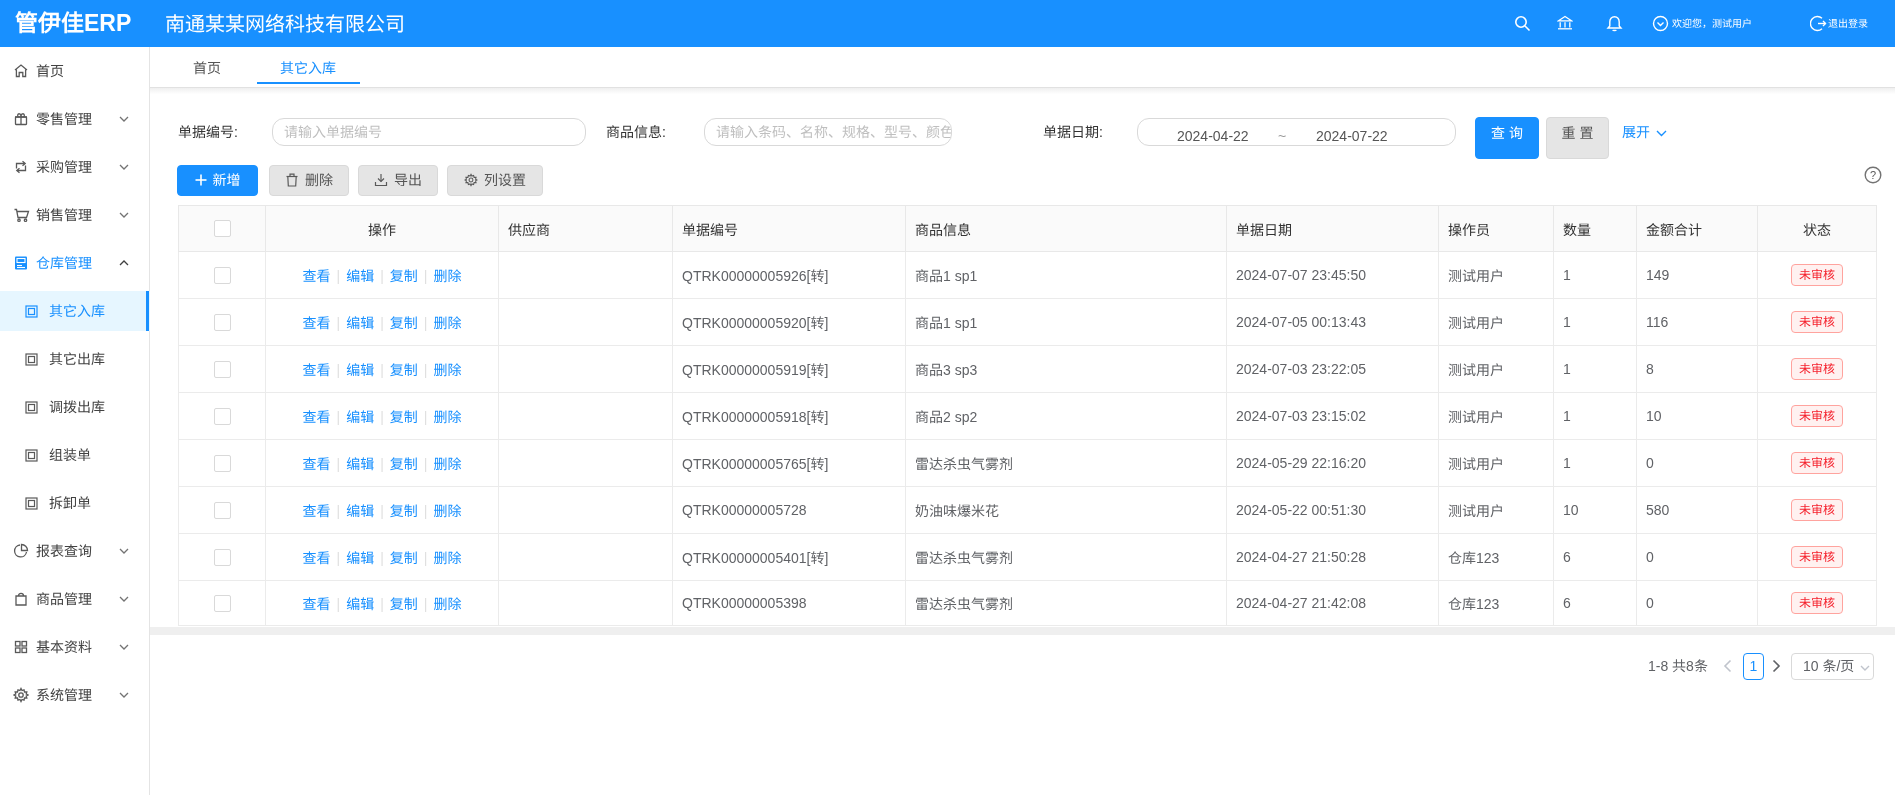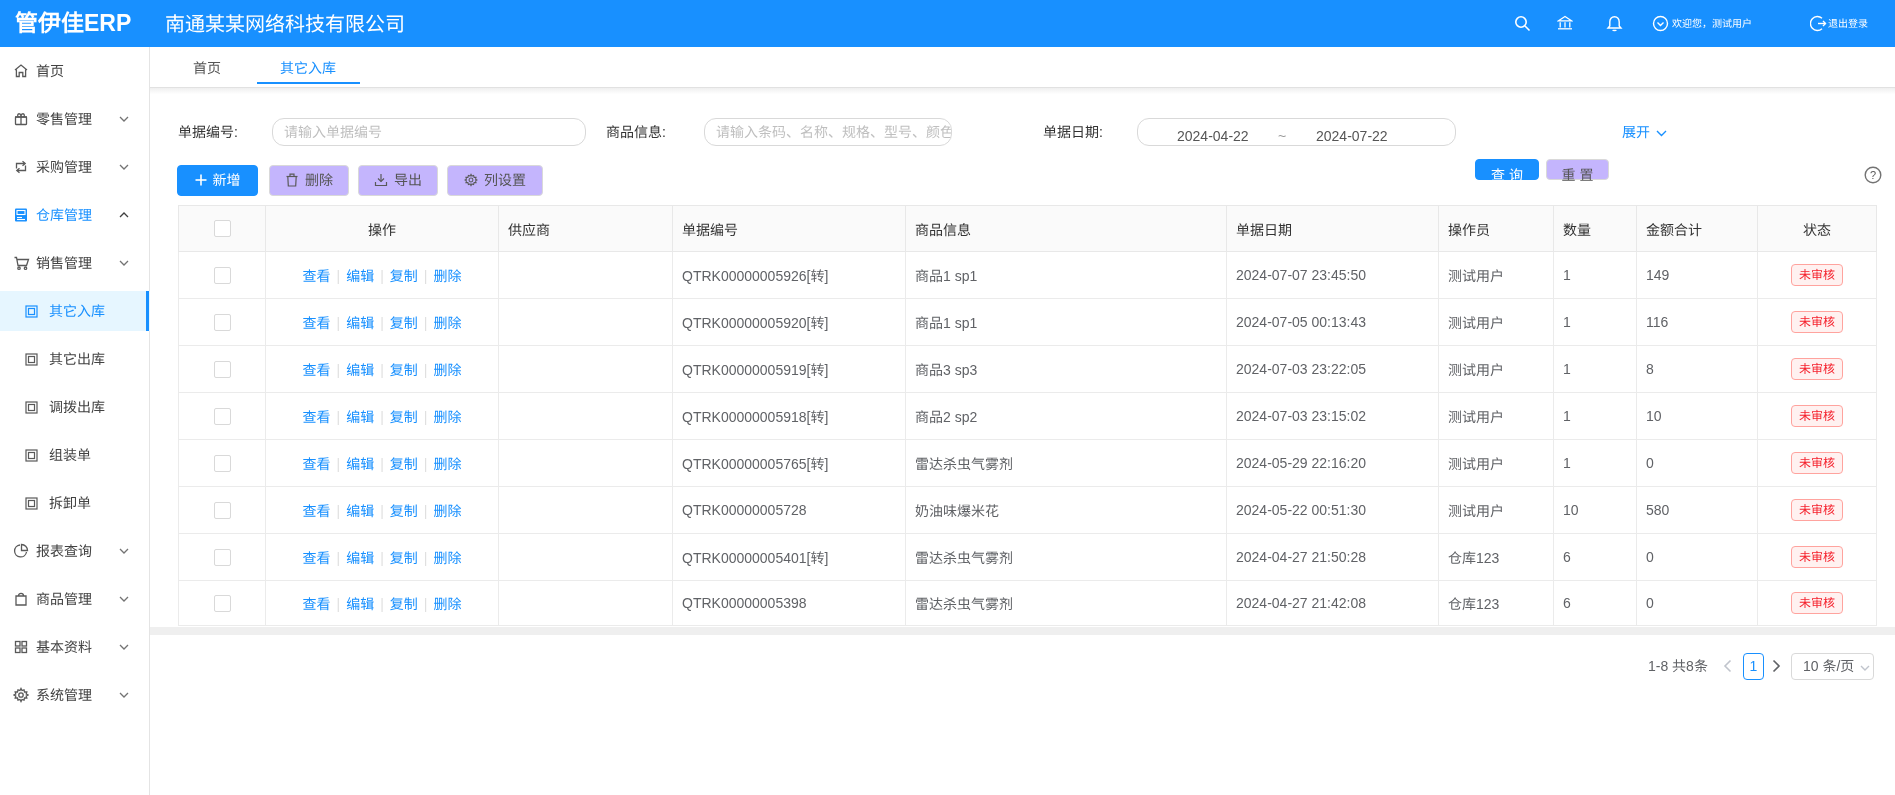--- a/index.html
+++ b/index.html
@@ -29,23 +29,23 @@
 
 #tabbar { position:absolute; left:150px; top:47px; width:1745px; height:41px; background:#fff; border-bottom:1px solid #e1e1e1; z-index:10; }
 .tab { position:absolute; top:0; height:40px; line-height:42px; font-size:14px; color:#555; }
 #inkbar { position:absolute; left:107px; top:35px; width:103px; height:2px; background:#1890ff; }
 #graystrip { position:absolute; left:150px; top:88px; width:1745px; height:9px; background:linear-gradient(to bottom,#efefef,#ffffff 70%); }
 #card { position:absolute; left:150px; top:97px; width:1745px; height:698px; background:#fff; }
 
 
 .flabel { position:absolute; top:118px; height:28px; line-height:28px; font-size:14px; color:#333; }
 .finput { position:absolute; top:118px; height:28px; border:1px solid #d9d9d9; border-radius:12px; background:#fff; font-size:14px; line-height:26px; color:#bfbfbf; padding-left:11px; white-space:nowrap; overflow:hidden; }
-.btn { position:absolute; top:117px; height:21px; border-radius:4px; font-size:14px; text-align:center; line-height:30px;margin-top:42px; }
+.btn { position:absolute; top:117px; height:42px; border-radius:4px; font-size:14px; text-align:center; line-height:30px; }
 .btn-primary { background:#1890ff; color:#fff; border:1px solid #1890ff; }
-.btn-plain { background:#c4b5fd; color:#555; border:1px solid #d9d9d9; }
+.btn-plain { background:#e5e5e5; color:#555; border:1px solid #d9d9d9; }
 
 
 .tbtn { position:absolute; top:165px; height:31px; border-radius:4px; font-size:14px; line-height:29px; text-align:center; }
 
 
 #tbl { position:absolute; left:178px; top:205px; width:1698px; border-collapse:collapse; table-layout:fixed; }
 #tbl th { background:#fafafa; height:46px; font-weight:normal; color:#333; font-size:14px; text-align:left; padding:0 0 0 9px; border:1px solid #e8e8e8; border-width:1px 1px 1px 0; }
 #tbl th:first-child { border-left:1px solid #e8e8e8; }
 #tbl td { height:47px; color:#606266; font-size:14px; padding:0 0 0 9px; border:1px solid #ebebeb; border-width:0 1px 1px 0; background:#fff; }
 #tbl td:first-child { border-left:1px solid #ebebeb; }
@@ -120,40 +120,40 @@
         <path d="M9.5 2.2 L12.2 4.5 L9.5 6.8"></path>
         <path d="M12.5 6.5 L12.5 11.5 L4.5 11.5"></path>
         <path d="M6.5 9.2 L3.8 11.5 L6.5 13.8"></path>
       </svg>
       <span class="tx">采购管理</span>
       <svg class="ar" width="10" height="6" viewBox="0 0 10 6" fill="none" stroke="#737373" stroke-width="1.3">
         <path d="M1 1 L5 5 L9 1"></path>
       </svg>
     </div>
   <div class="mi">
+      <svg class="ic" width="17" height="17" viewBox="0 0 17 17" fill="none" stroke="#595959" stroke-width="1.3">
+        <path d="M1.5 2.5 L3.5 2.5 L5 10.5 L13.5 10.5 L15.5 4.5 L4 4.5"></path>
+        <circle cx="6" cy="13.2" r="1.2"></circle>
+        <circle cx="12.5" cy="13.2" r="1.2"></circle>
+      </svg>
+      <span class="tx">销售管理</span>
+      <svg class="ar" width="10" height="6" viewBox="0 0 10 6" fill="none" stroke="#737373" stroke-width="1.3">
+        <path d="M1 1 L5 5 L9 1"></path>
+      </svg>
+    </div>
+  <div class="mi">
       <svg class="ic" width="16" height="16" viewBox="0 0 16 16">
         <rect x="2" y="1.5" width="12" height="13" rx="1" fill="#1890ff"></rect>
         <rect x="4" y="3.5" width="8" height="4" fill="none" stroke="#fff" stroke-width="1.1"></rect>
         <line x1="4" y1="10.5" x2="9" y2="10.5" stroke="#fff" stroke-width="1.1"></line>
         <line x1="4" y1="12.5" x2="12" y2="12.5" stroke="#fff" stroke-width="1.1"></line>
       </svg>
       <span class="tx blue">仓库管理</span>
       <svg class="ar" width="10" height="6" viewBox="0 0 10 6" fill="none" stroke="#404040" stroke-width="1.3">
         <path d="M1 5 L5 1 L9 5"></path>
-      </svg>
-    </div>
-  <div class="mi">
-      <svg class="ic" width="17" height="17" viewBox="0 0 17 17" fill="none" stroke="#595959" stroke-width="1.3">
-        <path d="M1.5 2.5 L3.5 2.5 L5 10.5 L13.5 10.5 L15.5 4.5 L4 4.5"></path>
-        <circle cx="6" cy="13.2" r="1.2"></circle>
-        <circle cx="12.5" cy="13.2" r="1.2"></circle>
-      </svg>
-      <span class="tx">销售管理</span>
-      <svg class="ar" width="10" height="6" viewBox="0 0 10 6" fill="none" stroke="#737373" stroke-width="1.3">
-        <path d="M1 1 L5 5 L9 1"></path>
       </svg>
     </div>
   <div class="mi smi">
       <div class="sel-bg"></div>
       <div class="sel-bar"></div>
       <svg class="ic" width="13" height="13" viewBox="0 0 13 13" fill="none" stroke="#1890ff" stroke-width="1.2">
         <rect x="1" y="1" width="11" height="11"></rect>
         <rect x="3.5" y="3.5" width="6" height="6"></rect>
       </svg>
       <span class="tx blue">其它入库</span>

